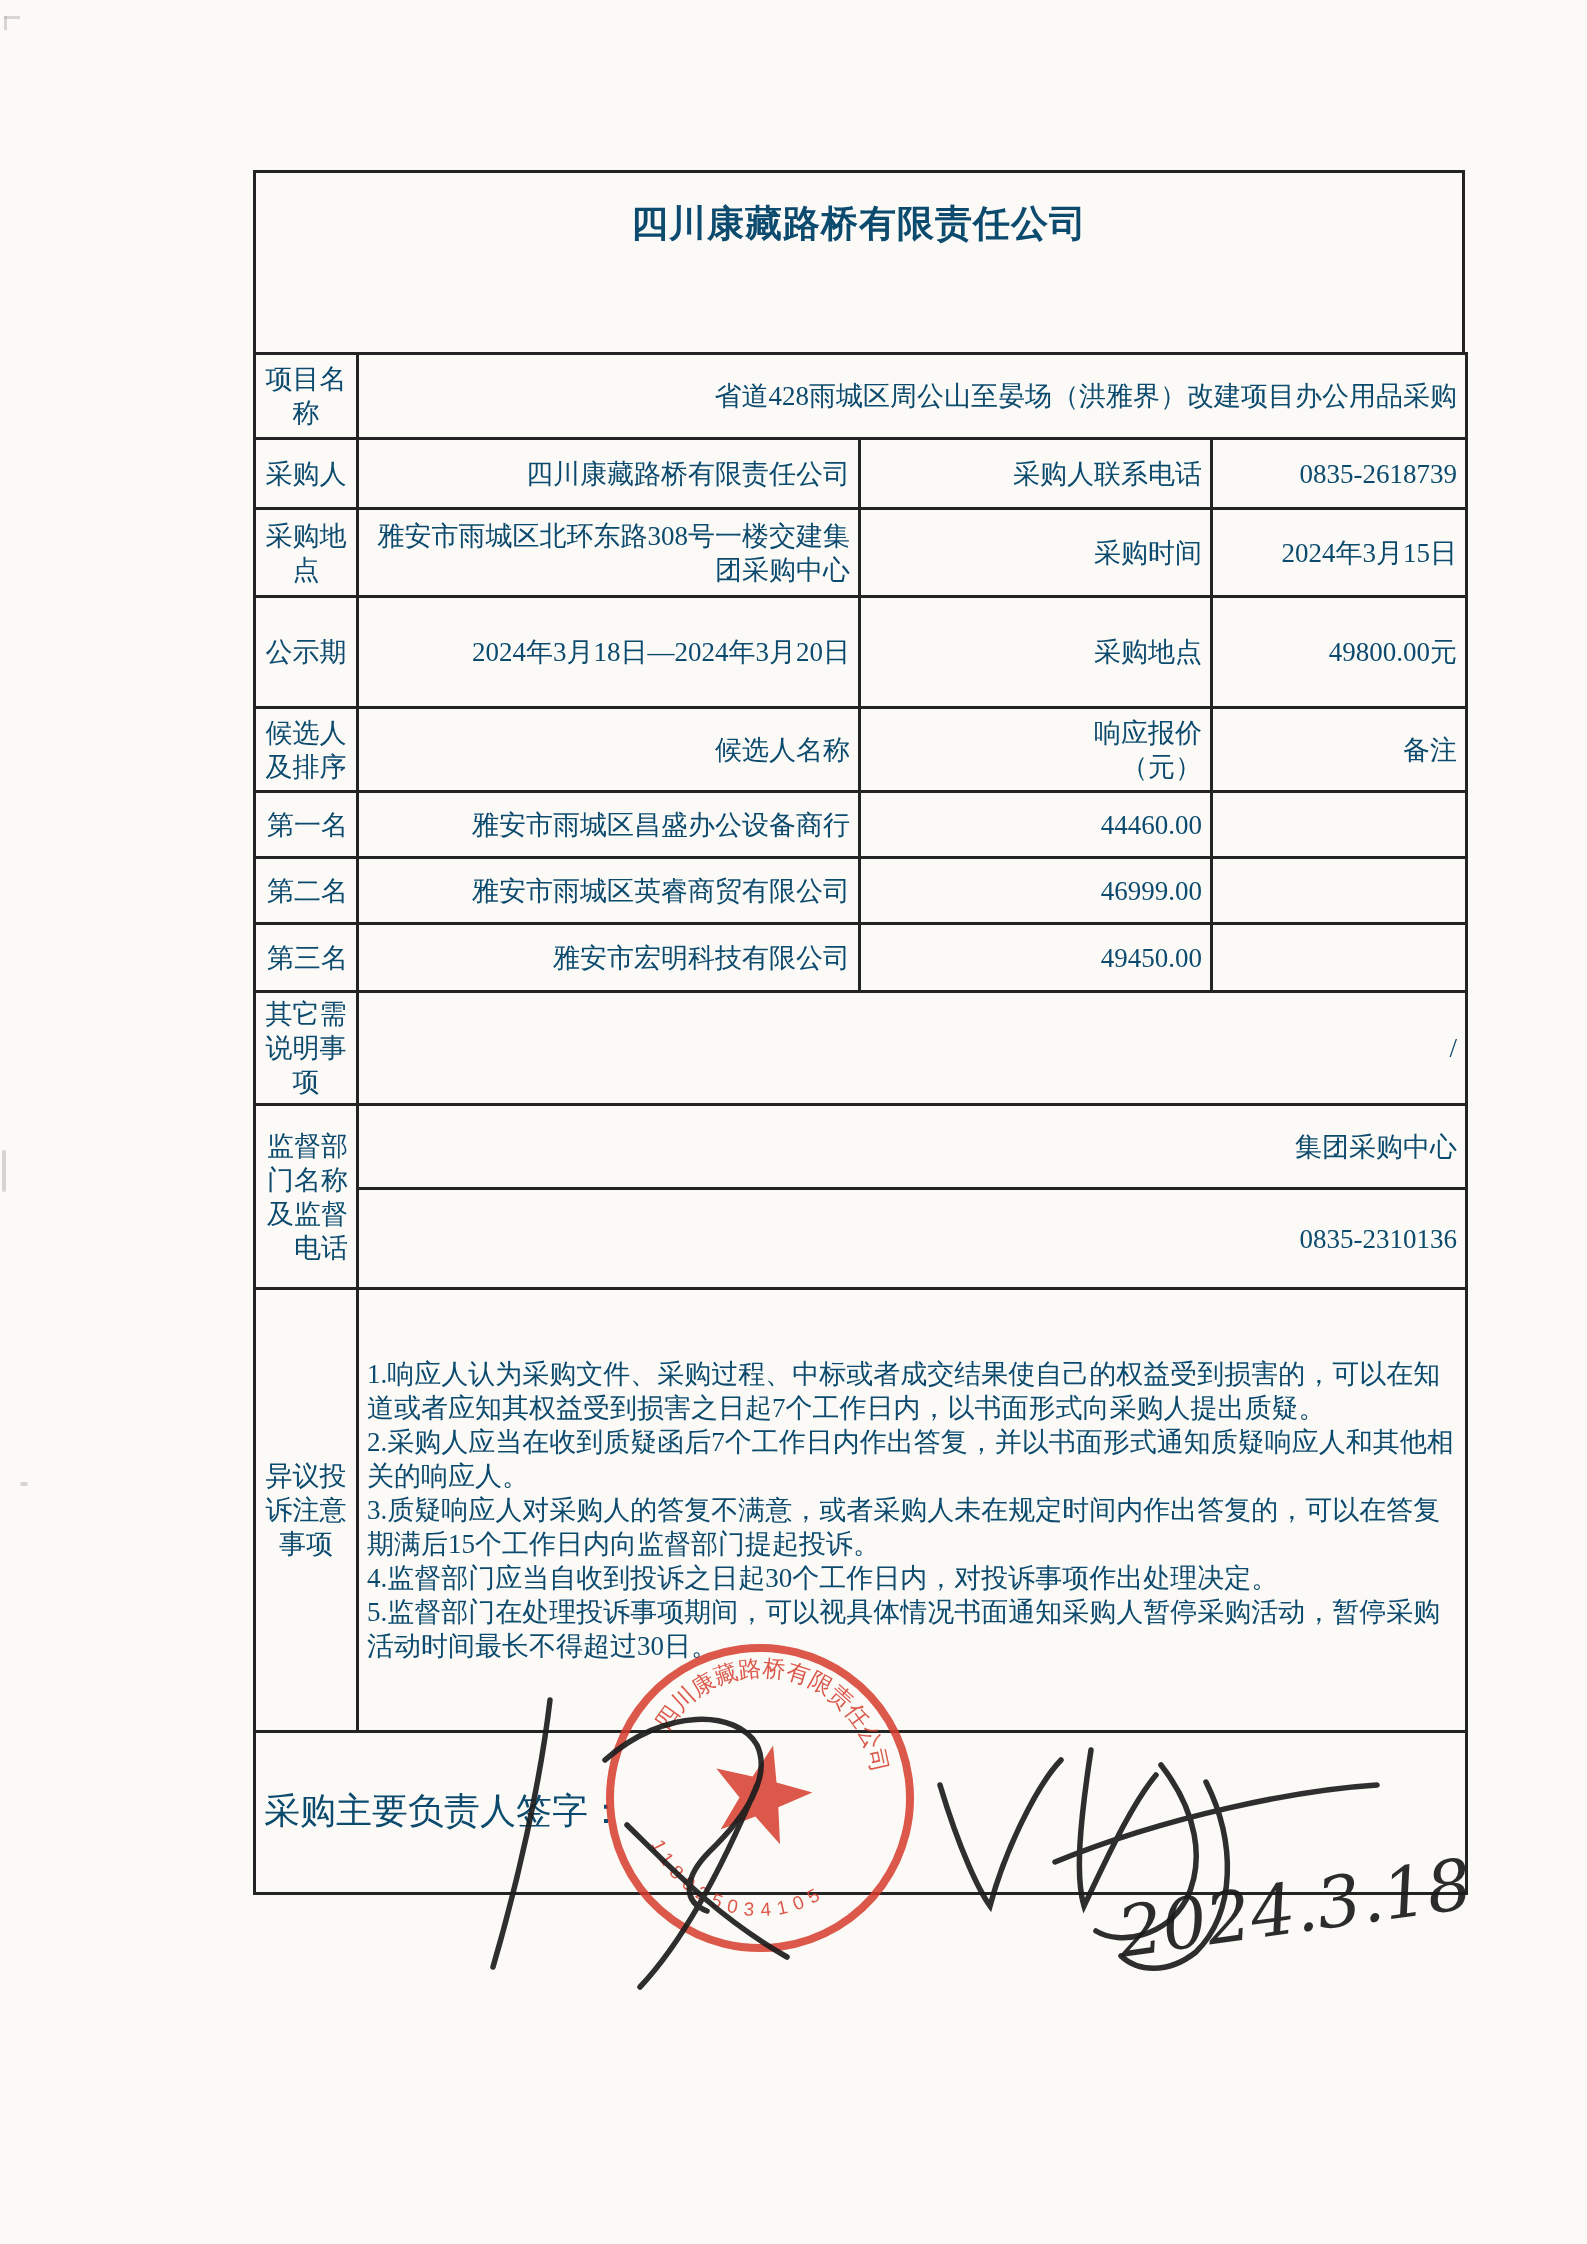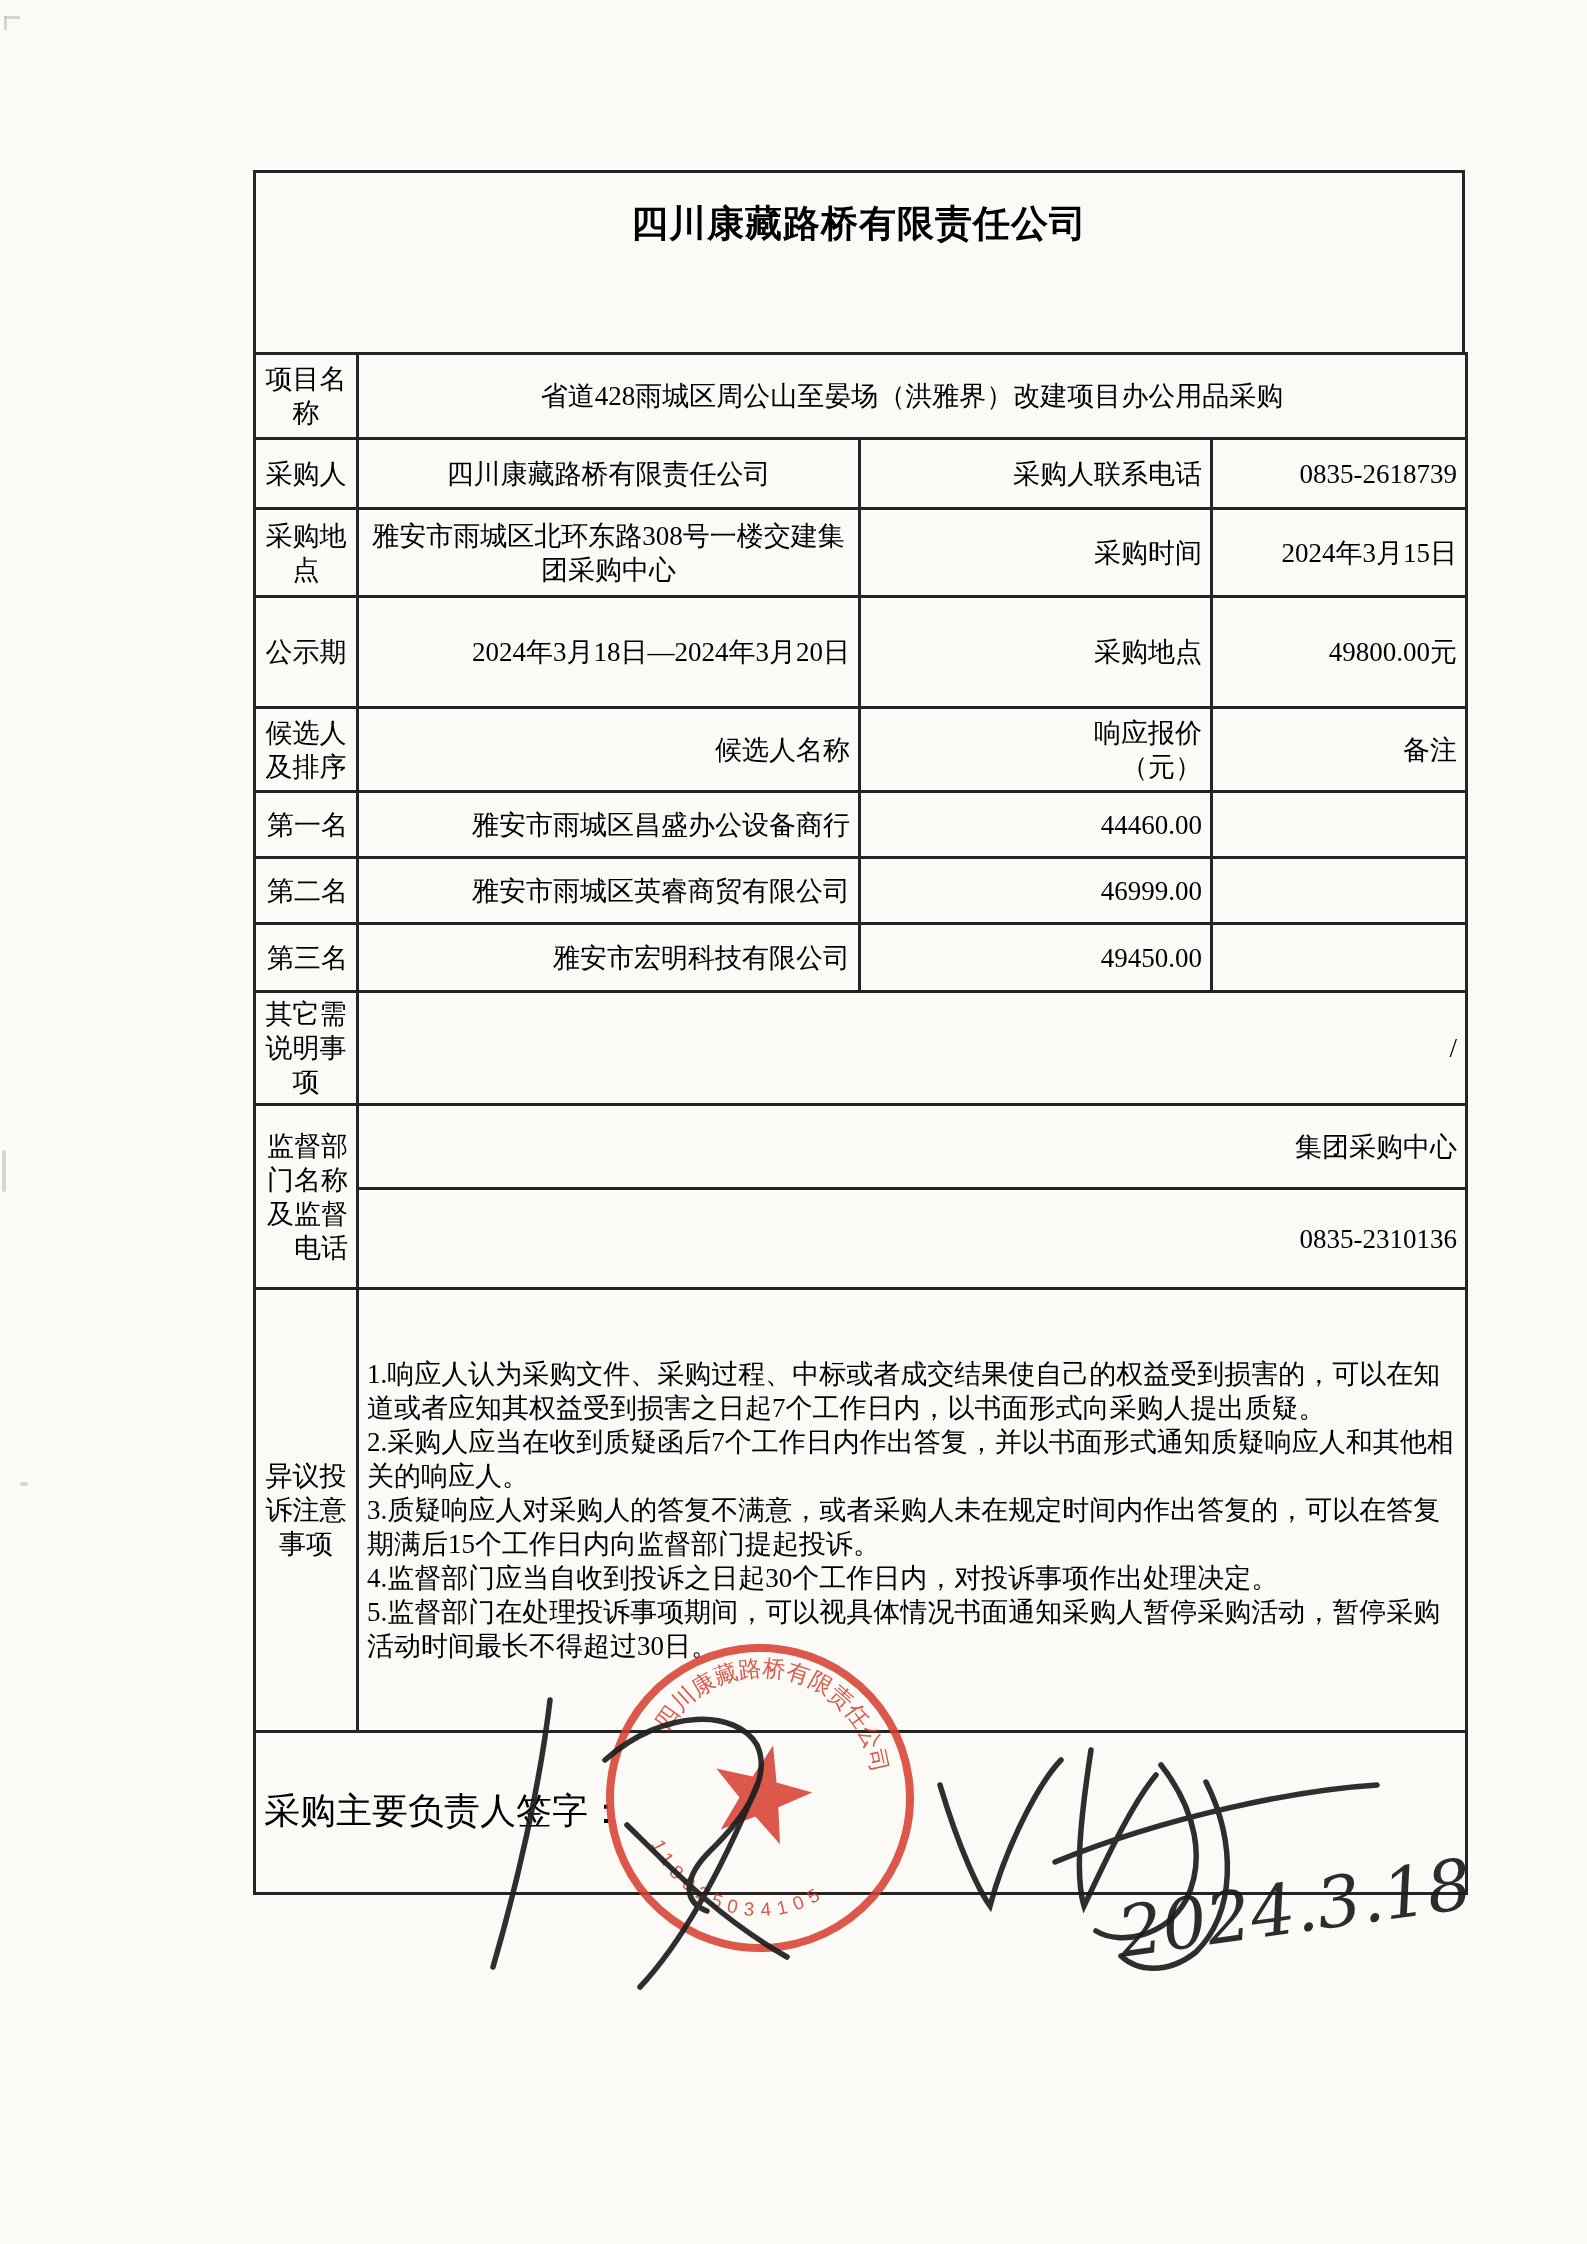--- a/index.html
+++ b/index.html
@@ -2,21 +2,21 @@
 <html><head>
 <meta charset="utf-8">
 <style>
   html,body{margin:0;padding:0;background:#888;}
   .page{
     position:relative;
     width:1587px;height:2244px;
     background:#fbfaf7;
     overflow:hidden;
     font-family:"Liberation Serif","DejaVu Serif",serif;
-    color:#000000;
+    color:#0c4a6e;
   }
   .doc{
     position:absolute;left:253px;top:170px;width:1212px;
     box-sizing:border-box;
   }
   .title-block{
     box-sizing:border-box;
     border:3px solid #242424;
     border-bottom:none;
     height:182px;
@@ -37,21 +37,21 @@
     border:3px solid #242424;
     padding:4px 8px;
     font-size:27px;
     line-height:34px;
     vertical-align:middle;
     overflow:hidden;
   }
   td.lbl{ text-align:center; padding-left:9px; padding-right:2px;}
   td.lbl-center{ text-align:right; padding-left:2px; padding-right:2px;}
   td.ctr{ text-align:right; }
-  td.val-left{ text-align:center; padding-left:12px; }
+  td.val-left{ text-align:right; padding-left:12px; }
   td.obj{
     font-size:24px;
     line-height:30px;
     padding:10px 14px;
   }
   td.sig-cell{ padding:0 0 0 10px; }
   .sig-label{ font-size:36px; }
   .overlay{ position:absolute; pointer-events:none; }
   .artifact{ position:absolute; background:#b9b7b2; opacity:.55; }
 </style>

